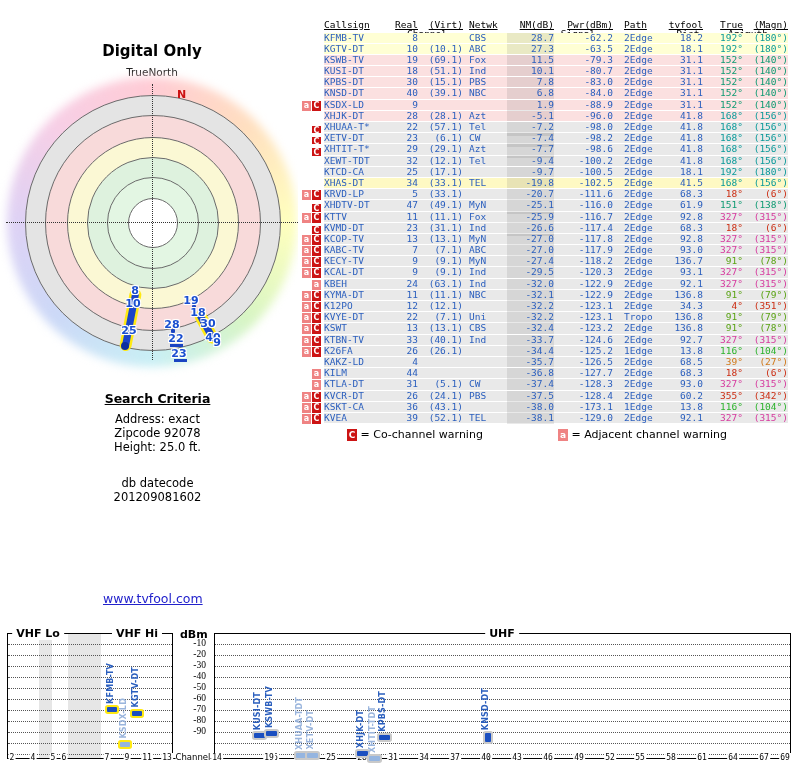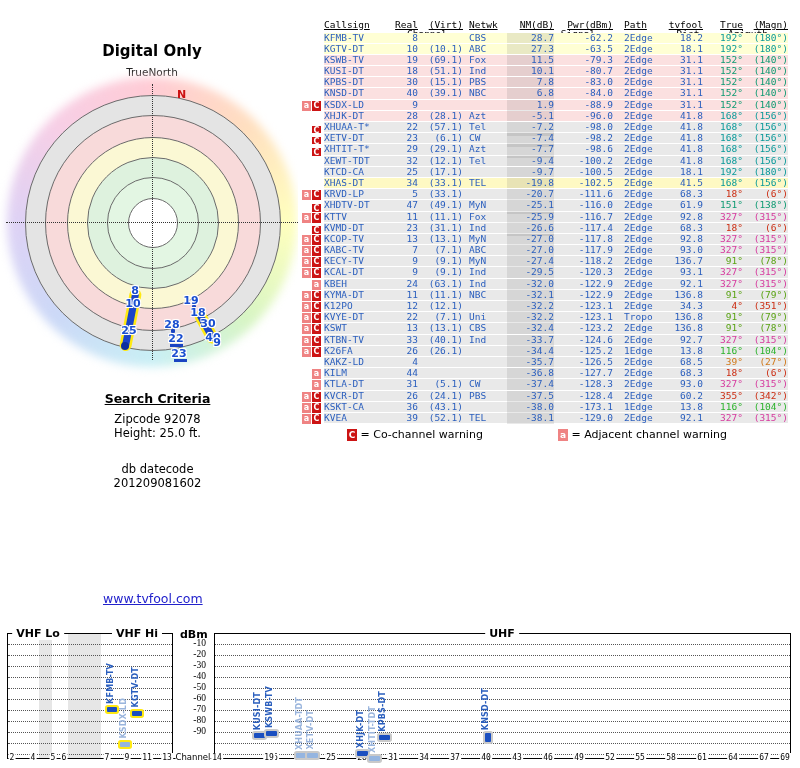--- a/index.html
+++ b/index.html
@@ -110,20 +110,21 @@
     <div class="mlabel" style="left: 208px; top: 323px;">30</div>
     <div class="mlabel" style="left: 213px; top: 337px;">40</div>
     <div class="mlabel" style="left: 217px; top: 342px;">9</div>
     <div class="mlabel" style="left: 172px; top: 324px;">28</div>
     <div class="mlabel" style="left: 176px; top: 338px;">22</div>
     <div class="mlabel" style="left: 179px; top: 353px;">23</div>
   </div>
 
 <div class="abs" id="search-box">
   <div class="sc-title">Search Criteria</div>
+  <div>Address: exact</div>
   <div>Zipcode 92078</div>
   <div>Height: 25.0 ft.</div>
   <div class="gap"></div>
   <div>db datecode</div>
   <div>201209081602</div>
 </div>
 <a class="abs" id="site-link">www.tvfool.com</a>
 
 <div class="abs mono" id="thead1" style="left:0;top:9px;width:800px;height:12px;">
   <span class="hg" style="left:427px;">==Channel==</span>

